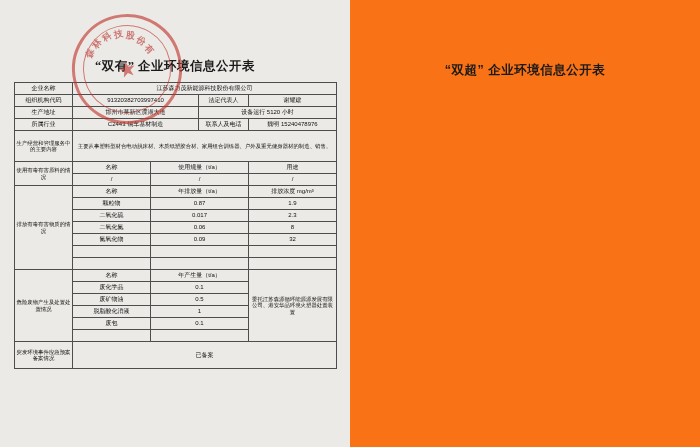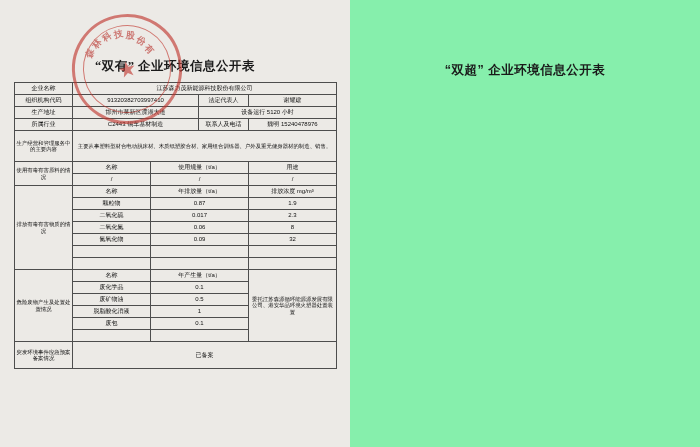--- a/index.html
+++ b/index.html
@@ -8,21 +8,21 @@
     background:#dedede;
     font-family:"Liberation Sans","DejaVu Sans",sans-serif;
     overflow:hidden;
     position:relative;
   }
   .page{
     position:absolute;top:0;background:#f2f2f0;
     height:447px;
   }
   #page-left{left:0;width:350px;background:#eceae6;}
-  #page-right{left:350px;width:350px;background:#86efac;}
+  #page-right{left:350px;width:350px;background:#f97316;}
 
   .stamp{
     position:absolute;
     width:104px;height:104px;
     border:3px solid #c0342c;
     border-radius:50%;
     opacity:.62;
     transform:rotate(-13deg);
     pointer-events:none;
     z-index:5;

